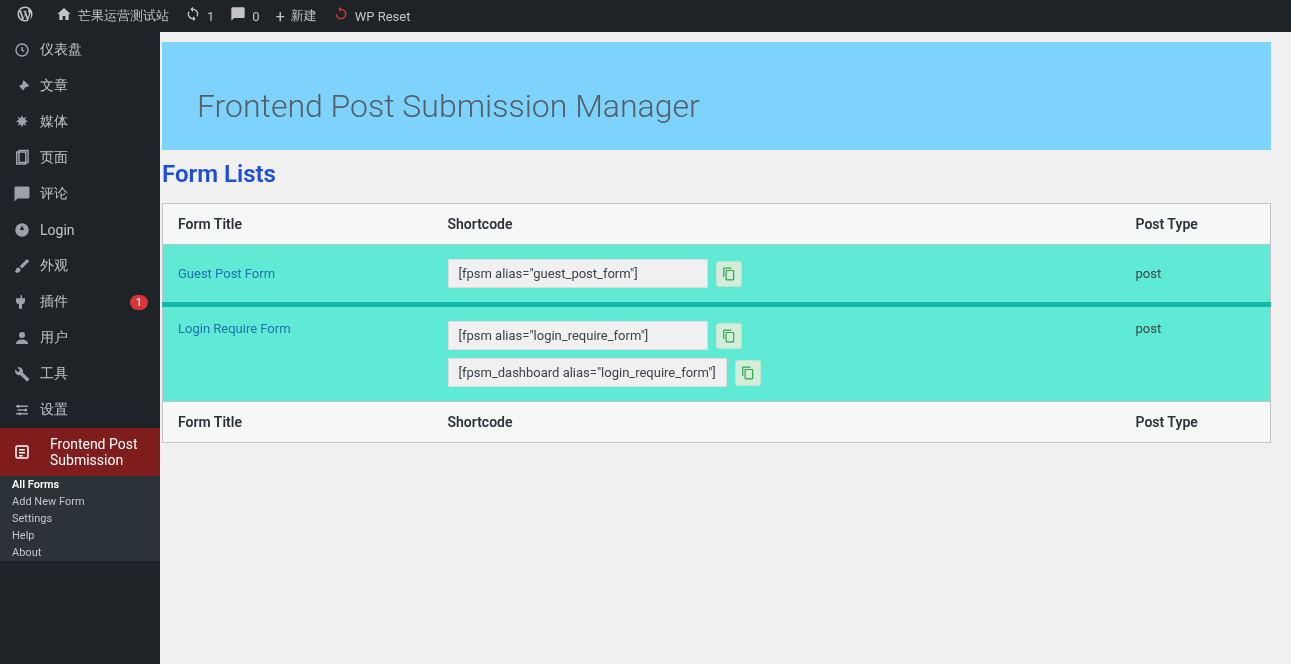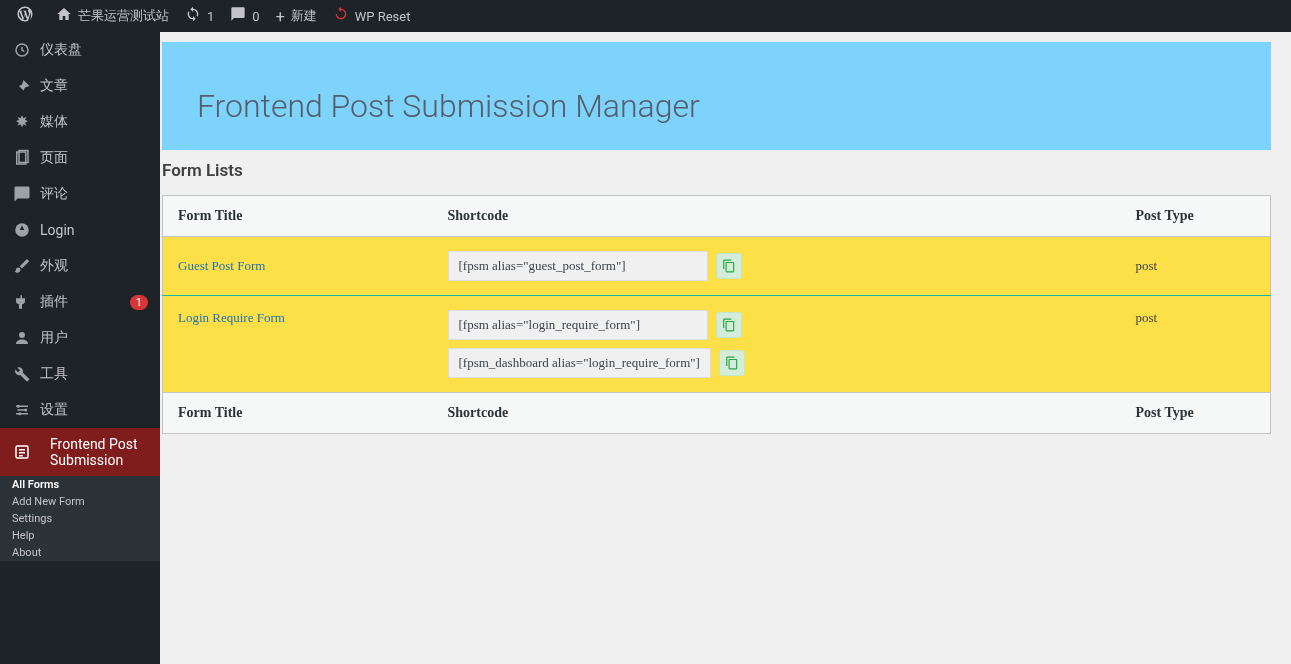--- a/index.html
+++ b/index.html
@@ -22,26 +22,26 @@
     .submenu { background: #2c3338; }
     .submenu-item { padding: 2px 12px; cursor: pointer; font-size: 11px; color: #c3c4c7; }
     .submenu-item.current { color: #fff; font-weight: 600; }
     
     .content { flex: 1; padding: 0; background: #f0f0f1; }
     .content-inner { margin: 10px 20px 0 2px; }
     
     .page-title { font-size: 32px; font-weight: 300; color: #555d66; padding: 45px 35px 25px 35px; background: #7dd3fc; margin-bottom: 10px; }
     
     .section-wrap { background: transparent; padding: 0 0 0 0; }
-    .section-title { font-size: 17px; font-weight: 600; color: #404040; padding: 0 0 15px 0; }
-    
-    .forms-table { width: 100%; background: #fde047; border: 1px solid #c3c4c7; border-collapse: collapse; font-family: Liberation Serif, serif; }
+    .section-title { font-size: 24px; font-weight: 600; color: #1d4ed8; padding: 0 0 15px 0; }
+    
+    .forms-table { width: 100%; background: #5eead4; border: 1px solid #c3c4c7; border-collapse: collapse; }
     .forms-table thead th { text-align: left; padding: 12px 15px; font-weight: 600; font-size: 14px; color: #2c3338; background: #f6f7f7; border-bottom: 1px solid #c3c4c7; }
     .forms-table tfoot th { text-align: left; padding: 12px 15px; font-weight: 600; font-size: 14px; color: #2c3338; background: #f6f7f7; border-top: 1px solid #c3c4c7; }
-    .forms-table tbody td { padding: 14px 15px; border-bottom: 1px solid #14b8a6; vertical-align: middle; font-size: 13px; }
+    .forms-table tbody td { padding: 14px 15px; border-bottom: 5px solid #14b8a6; vertical-align: middle; font-size: 13px; }
     .forms-table tbody tr:last-child td { border-bottom: none; }
     
     .form-link { color: #2271b1; cursor: pointer; }
     
     .shortcode-row { display: flex; align-items: center; gap: 8px; margin-bottom: 8px; }
     .shortcode-row:last-child { margin-bottom: 0; }
     .shortcode-box { background: #f0f0f1; border: 1px solid #dcdcde; padding: 6px 10px; font-size: 13px; color: #3c434a; flex: 0 0 auto; min-width: 260px; }
     .copy-btn { background: #d4edda; border: 1px solid #c3e6cb; width: 26px; height: 26px; display: flex; align-items: center; justify-content: center; cursor: pointer; border-radius: 3px; }
     .copy-btn svg { width: 14px; height: 14px; fill: #28a745; }
     

